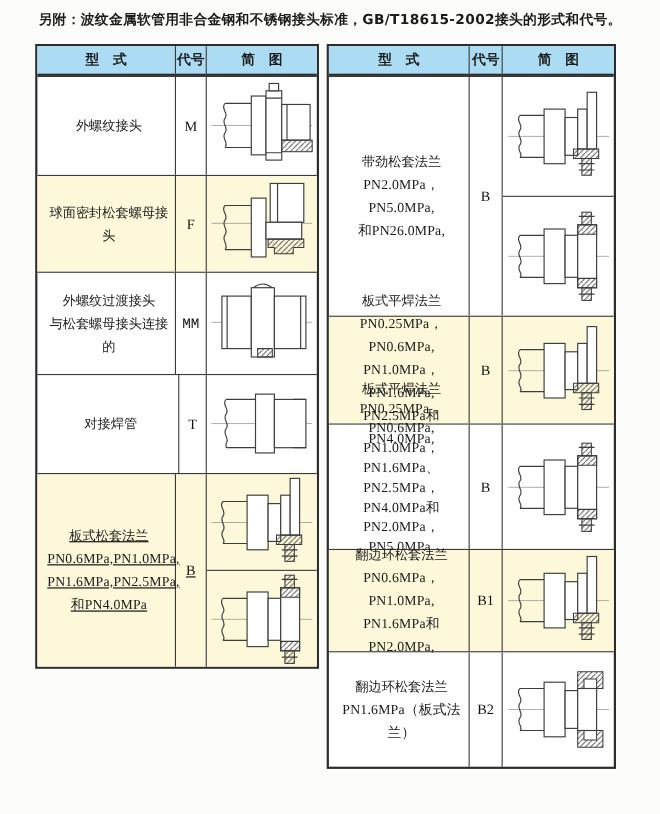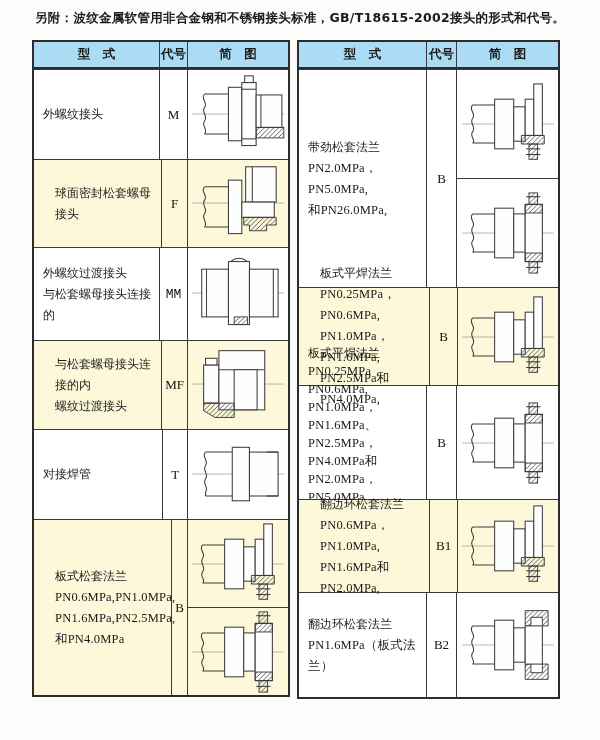--- a/index.html
+++ b/index.html
@@ -10,40 +10,40 @@
   }
   .doc-title{
     position:absolute;left:35px;top:10px;width:540px;
     font-size:12.5px;font-weight:bold;color:#1b1b1b;letter-spacing:0.3px;
   }
   .jtable{
     position:absolute;
     border:2px solid #2c2c2c;
     background:#ffffff;
     box-sizing:border-box;
-    display:flex;flex-direction:column;
+    display:flex;flex-direction:column;text-align:center;
   }
   .hrow{
     display:flex;flex-direction:row;
     background:#abdcf3;
     border-bottom:2px solid #2c2c2c;
     box-sizing:border-box;
   }
   .hcell{
     display:flex;align-items:center;justify-content:center;
     font-size:12.5px;font-weight:bold;color:#1c1c1c;
     box-sizing:border-box;
   }
   .hcell.bdr{border-right:1px solid #3a3a3a;}
   .trow{
     display:flex;flex-direction:row;box-sizing:border-box;
     border-top:1px solid #3a3a3a;
   }
   .trow:first-of-type{border-top:none;}
-  .trow.hl{background:#fcf8d9;padding-left:12px;}
+  .trow.hl{background:#fcf8d9;}
   .type-cell{
     box-sizing:border-box;
     border-right:1px solid #3a3a3a;
     display:flex;flex-direction:column;justify-content:center;
     padding:4px 4px 4px 9px;
     font-size:12px;color:#1a1a1a;
   }
   .type-line{line-height:21px;}
   .type-line.tight{line-height:18px;}
   .type-line.latin{font-family:"Liberation Serif","DejaVu Serif",serif;font-size:12.5px;letter-spacing:0.2px;}
@@ -144,60 +144,40 @@
               <line class="ln" x1="17" y1="18" x2="17" y2="68"></line>
               <rect class="fw" x="40" y="10" width="22" height="66"></rect>
               <path class="ln" d="M42,10 q9,-7 18,0"></path>
               <rect class="fw" x="62" y="18" width="30" height="50"></rect>
               <line class="ln" x1="87" y1="18" x2="87" y2="68"></line>
               <path fill="url(#hpat)" stroke="#3d3d3d" stroke-width="1" d="M46,68 h14 v8 h-14 z"></path>
             </svg>
           </div>
         </div>
       </div>
-      <div class="trow hl" style="height: 89px;">
-        <div class="type-cell" style="width: 126px;">
-          <div class="type-line">与松套螺母接头连接的内</div>
-          <div class="type-line">螺纹过渡接头</div>
-        </div>
-        <div class="code-cell" style="width: 28px;">MF</div>
-        <div class="diag-cell">
-          <div class="diag-sub">
-            <svg class="fitting" viewBox="0 0 100 88" width="100" height="84">
-              <line class="cl" x1="2" y1="43" x2="98" y2="43"></line>
-              <rect class="fw" x="14" y="23" width="16" height="40"></rect>
-              <rect class="fw" x="16" y="16" width="12" height="7"></rect>
-              <rect class="fw" x="30" y="8" width="48" height="62"></rect>
-              <line class="ln" x1="30" y1="28" x2="78" y2="28"></line>
-              <rect class="fw" x="46" y="28" width="24" height="42"></rect>
-              <path fill="url(#hpat)" stroke="#3d3d3d" stroke-width="1" d="M14,63 h32 v15 h-20 l-12,-7 z"></path>
-            </svg>
-          </div>
-        </div>
-      </div>
       <div class="trow" style="height: 90px;">
         <div class="type-cell" style="width: 146px;">
           <div class="type-line">对接焊管</div>
         </div>
         <div class="code-cell" style="width: 28px;">T</div>
         <div class="diag-cell">
           <div class="diag-sub">
             <svg class="fitting" viewBox="0 0 100 88" width="100" height="84">
               <line class="cl" x1="2" y1="43" x2="98" y2="43"></line>
               <path class="ln" d="M44,20 H16 M16,66 H44"></path>
               <path class="ln" d="M16,20 C11,25 20,29 16,34 C12,39 20,43 16,48 C12,53 20,57 16,62 L16,66"></path>
               <rect class="fw" x="44" y="15" width="18" height="56"></rect>
               <rect class="fw" x="62" y="20" width="30" height="46"></rect>
               <line class="ln" x1="80" y1="20" x2="92" y2="20"></line>
               <line class="ln" x1="80" y1="66" x2="92" y2="66"></line>
             </svg>
           </div>
         </div>
       </div>
-      <div class="trow hl" style="height: 176px;">
+      <div class="trow hl" style="height: 176px; text-decoration: underline;">
         <div class="type-cell" style="width: 126px;">
           <div class="type-line">板式松套法兰</div>
           <div class="type-line latin">PN0.6MPa,PN1.0MPa,</div>
           <div class="type-line latin">PN1.6MPa,PN2.5MPa,</div>
           <div class="type-line latin">和PN4.0MPa</div>
         </div>
         <div class="code-cell" style="width: 28px;">B</div>
         <div class="diag-cell">
           <div class="diag-sub split-top">
             <svg class="fitting" viewBox="0 0 100 88" width="100" height="84">

